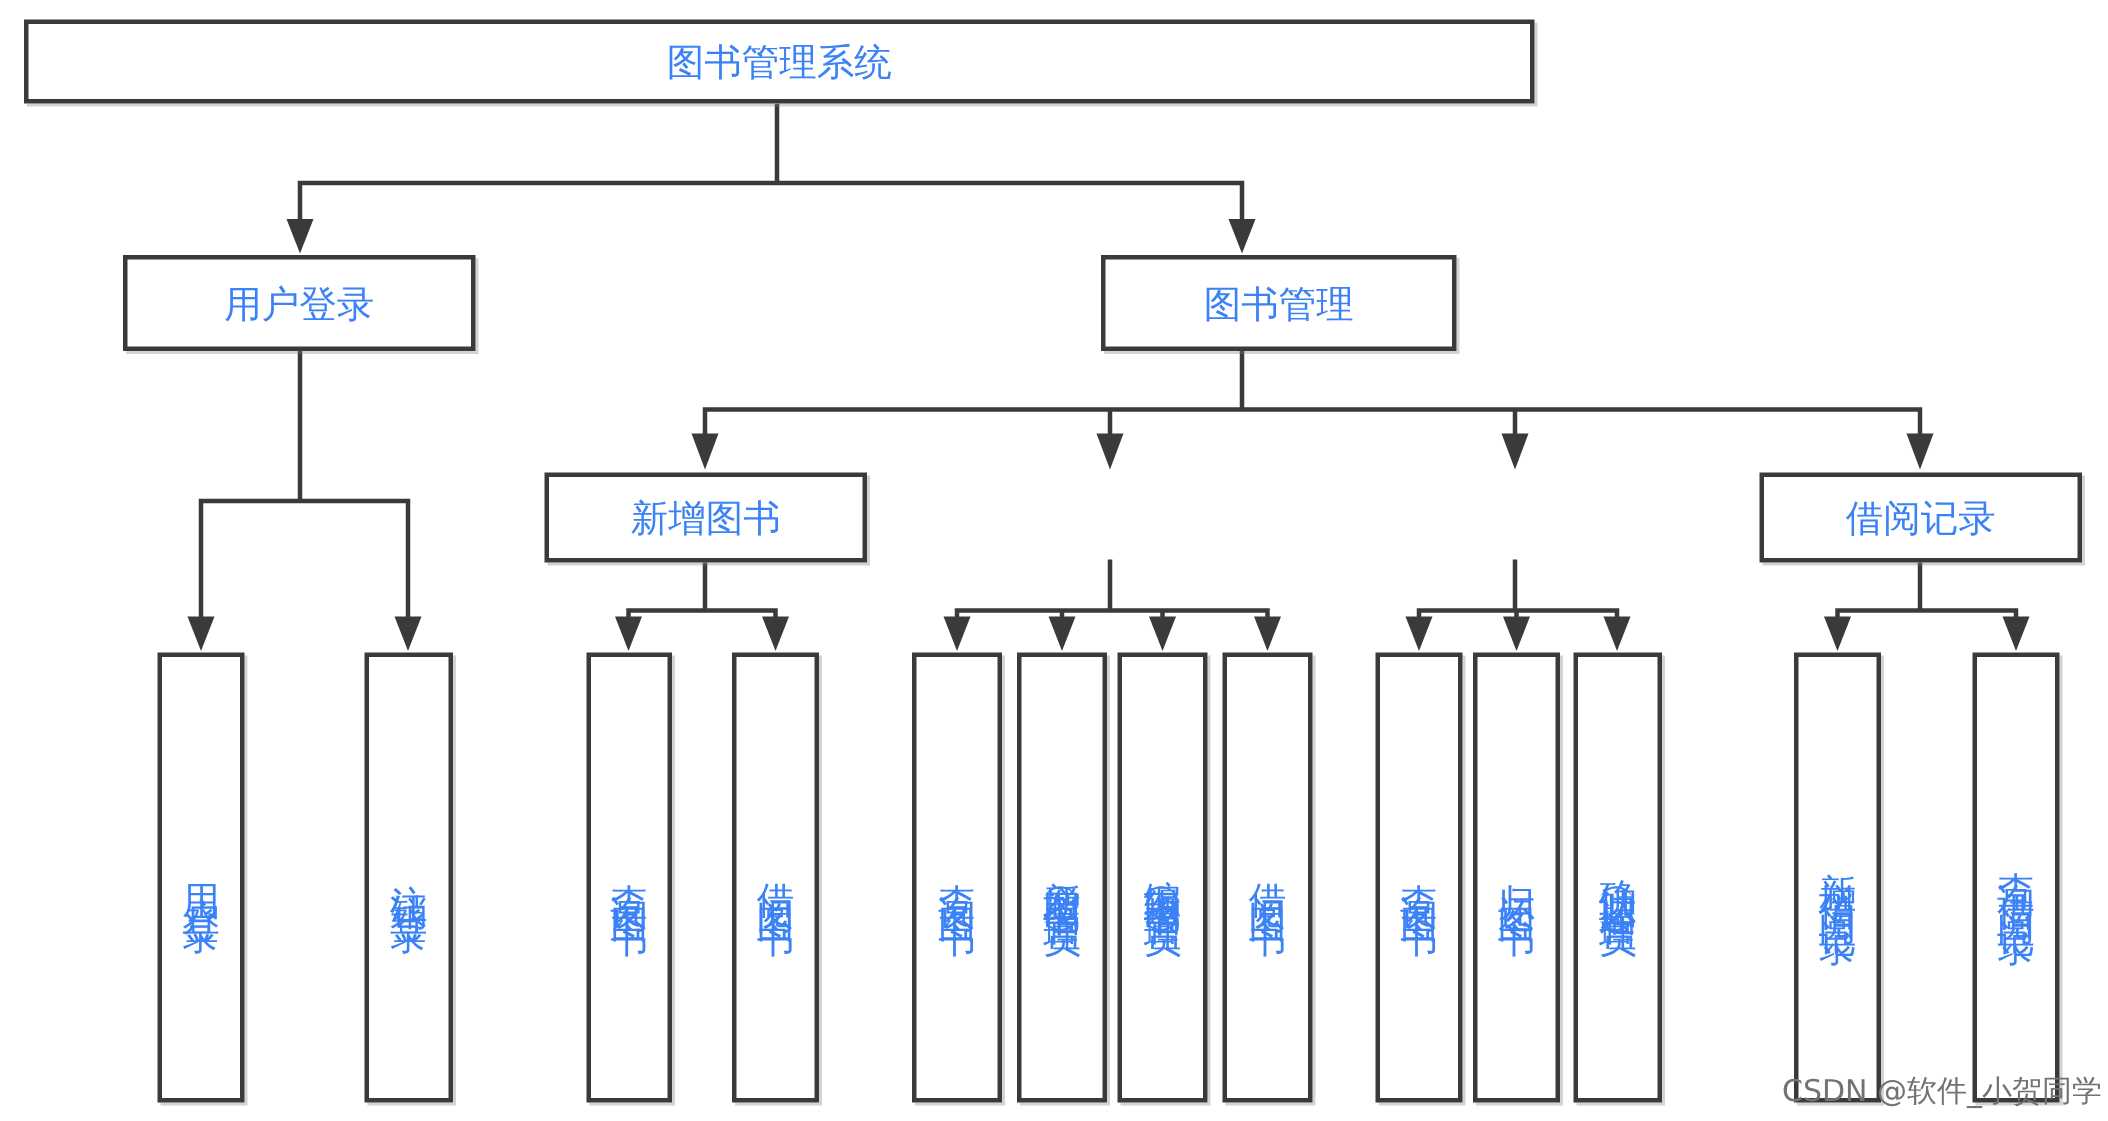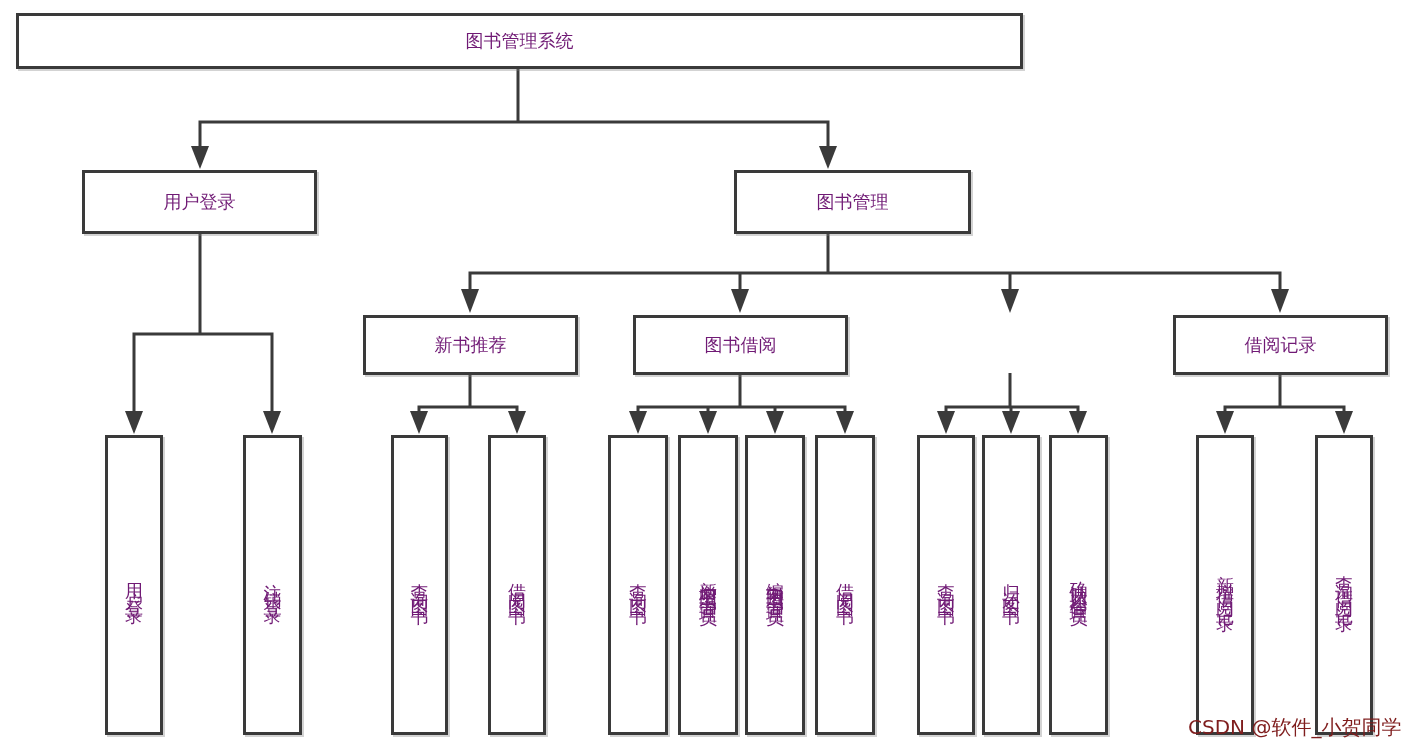--- a/index.html
+++ b/index.html
@@ -16,40 +16,40 @@
   .wires path { stroke: #3a3a3a; stroke-width: 3; fill: none; }
   .wires polygon { fill: #3a3a3a; stroke: none; }
   .box {
     position: absolute;
     box-sizing: border-box;
     display: flex;
     align-items: center;
     justify-content: center;
     border: 3px solid #3a3a3a;
     background: #ffffff;
-    font-size: 18px;
+    font-size: 25px;
     line-height: 1;
-    color: #701a75;
+    color: #3b82f6;
     box-shadow: 2px 2px 0 rgba(130,130,130,0.35);
     white-space: nowrap;
   }
   .v {
     writing-mode: vertical-rl;
     text-orientation: mixed;
     white-space: normal;
   }
   .ls4 { letter-spacing: 8px; }
   .ls6 { letter-spacing: 8px; }
   .ls9 { letter-spacing: 4px; }
   .watermark {
     position: absolute;
     left: 1188px;
     top: 714px;
     font-size: 20px;
-    color: #7f1d1d;
+    color: #737373;
     white-space: nowrap;
     z-index: 5;
   }
 </style>
 </head>
 <body>
 
 <div class="stage">
 
   <svg class="wires" width="1405" height="747" viewBox="0 0 1405 747">
@@ -86,22 +86,21 @@
     <path d="M1280 373 V407 M1225 412 V407 H1344 V412"></path>
     <polygon points="1216,411 1234,411 1225,434"></polygon>
     <polygon points="1335,411 1353,411 1344,434"></polygon>
   </svg>
 
   <div class="box" style="left:16px; top:13px; width:1007px; height:56px;">图书管理系统</div>
 
   <div class="box" style="left:82px; top:170px; width:235px; height:64px;">用户登录</div>
   <div class="box" style="left:710px; top:170px; width:237px; height:64px;margin-left:24px;">图书管理</div>
 
-  <div class="box" style="left:363px; top:315px; width:215px; height:60px;">新书推荐</div>
-  <div class="box" style="left:633px; top:315px; width:215px; height:60px;">图书借阅</div>
+  <div class="box" style="left:363px; top:315px; width:215px; height:60px;">新增图书</div>
   <div class="box" style="left:1173px; top:315px; width:215px; height:60px;">借阅记录</div>
 
   <div class="box v ls4" style="left:105px; top:435px; width:58px; height:300px;">用户登录</div>
   <div class="box v ls4" style="left:243px; top:435px; width:59px; height:300px;">注销登录</div>
 
   <div class="box v ls4" style="left:391px; top:435px; width:57px; height:300px;">查询图书</div>
   <div class="box v ls4" style="left:488px; top:435px; width:58px; height:300px;">借阅图书</div>
 
   <div class="box v ls4" style="left:608px; top:435px; width:60px; height:300px;">查询图书</div>
   <div class="box v ls9" style="left:678px; top:435px; width:60px; height:300px;">新增图书（管理员）</div>

